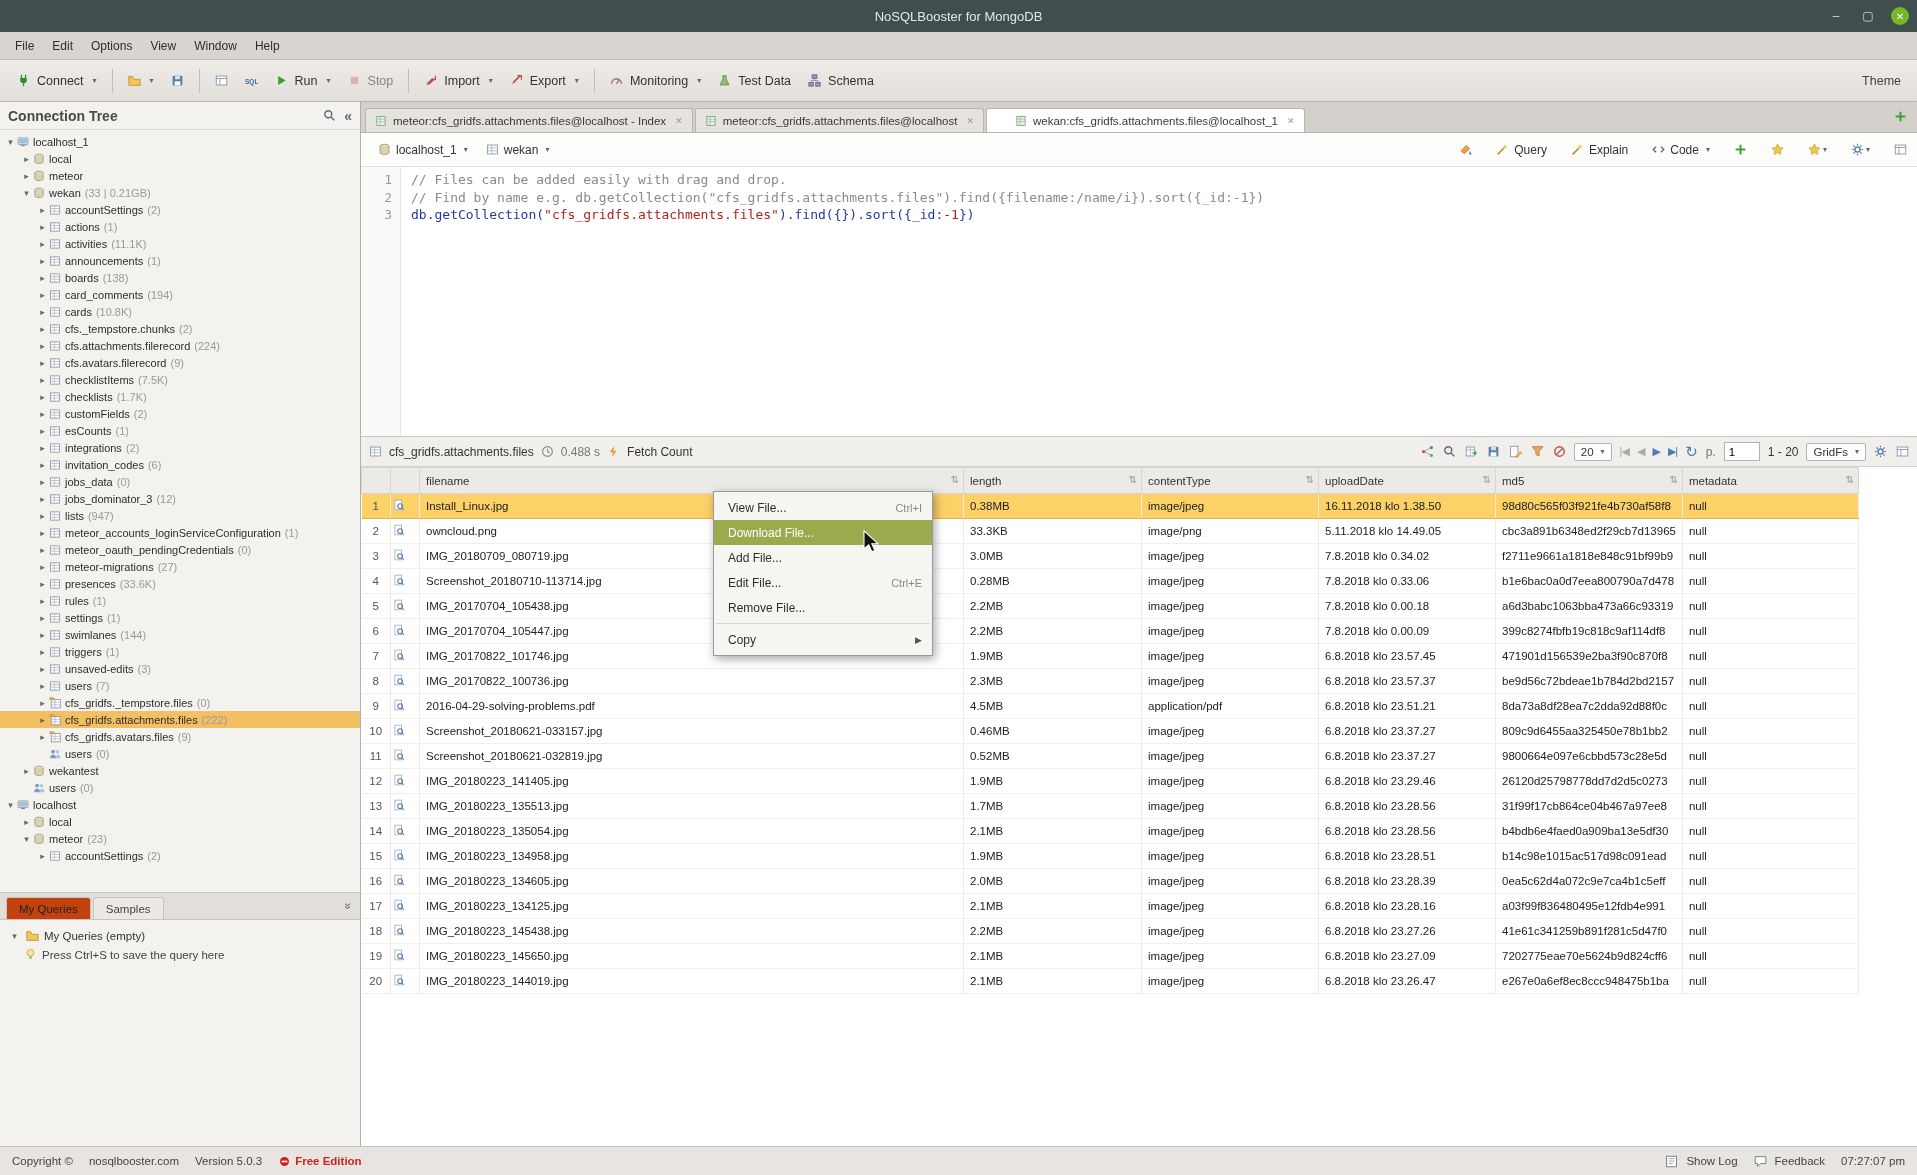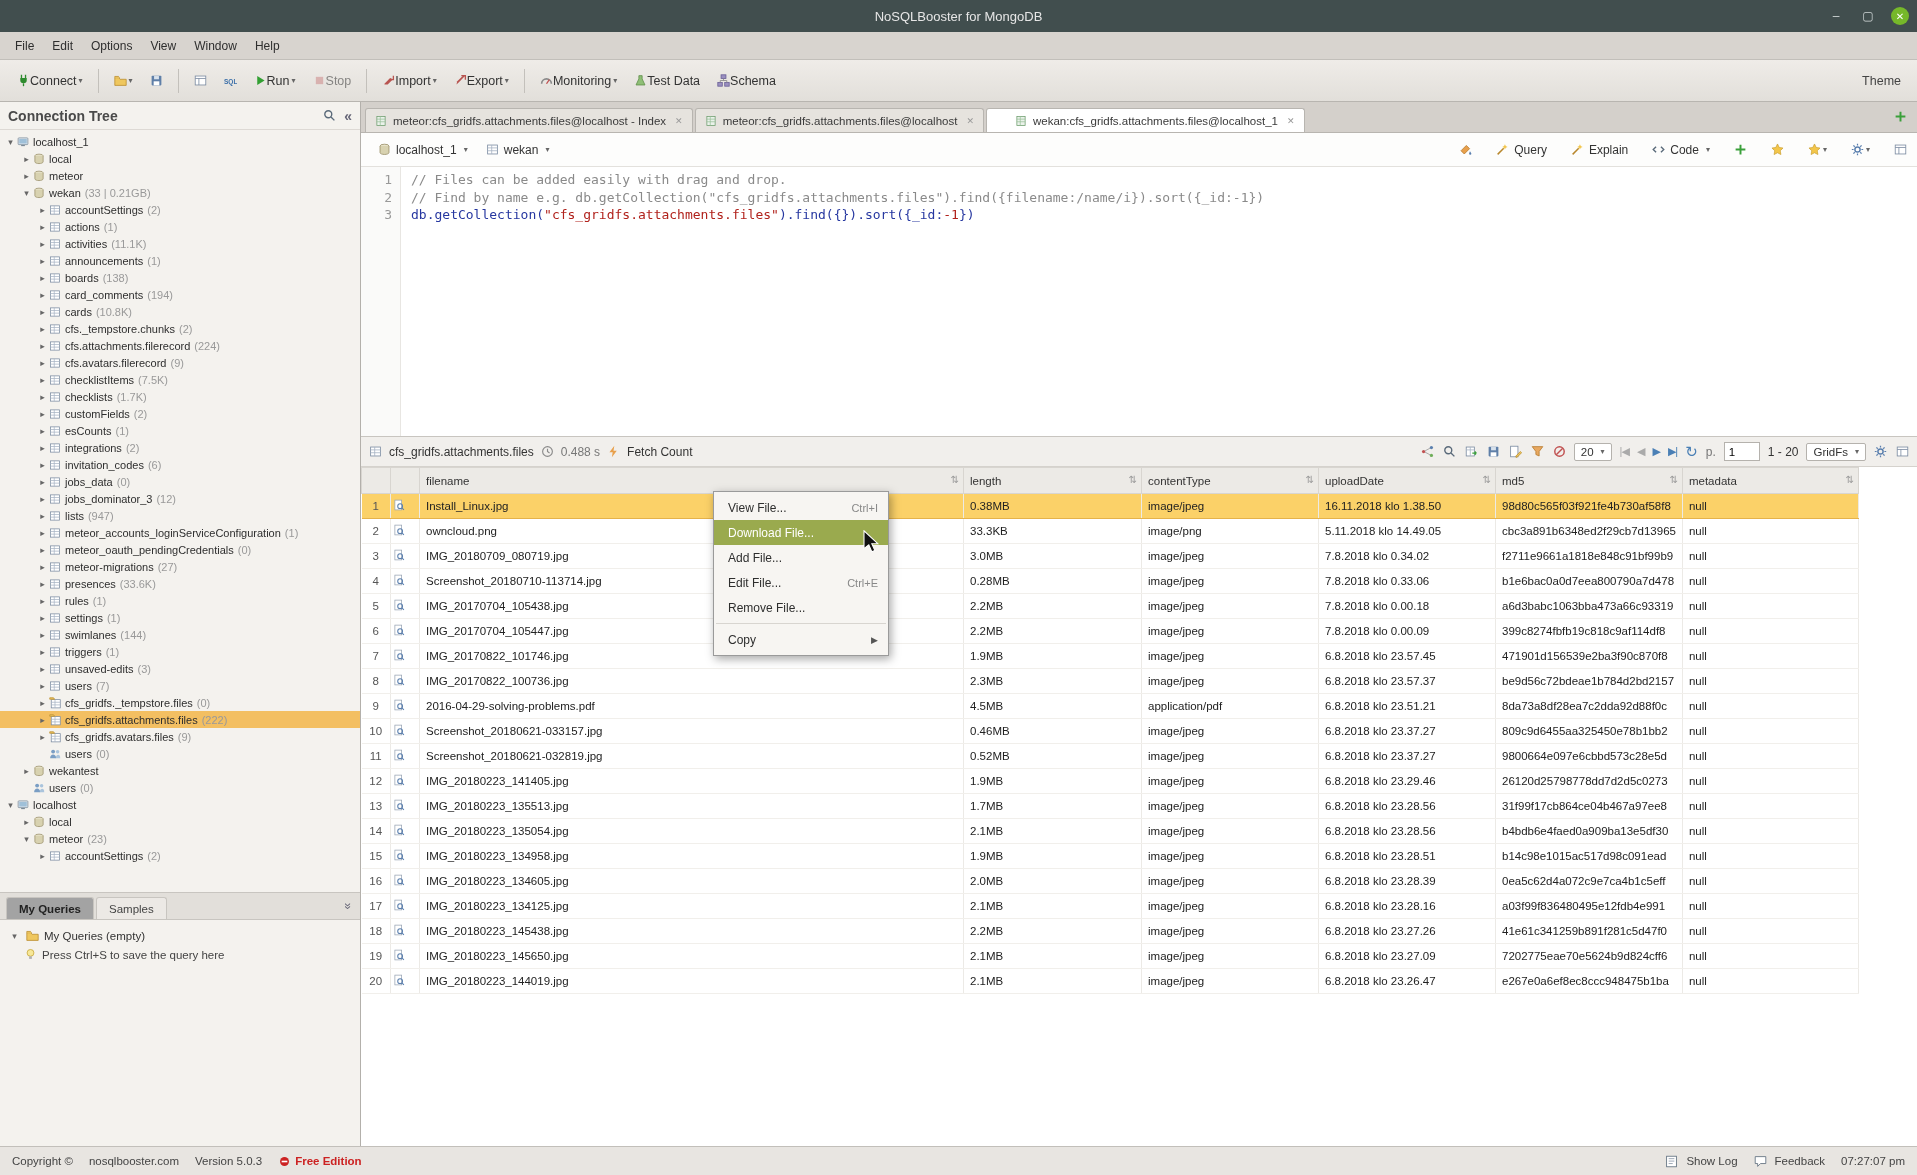--- a/index.html
+++ b/index.html
@@ -22,21 +22,21 @@
   .wc-close { background: #76b82a; color: #fff; border-radius: 50%; font-size: 10px; }
 
   
   .menubar { height: 28px; background: #d8d4cf; border-bottom: 1px solid #c2bfba;
     display: flex; align-items: center; padding-left: 6px; font-size: 12px; }
   .menu-item { padding: 5px 9px; color: #2e2e2e; }
 
   
   .toolbar { height: 42px; background: linear-gradient(#efece8, #e2dfda); border-bottom: 1px solid #b8b5b0;
     display: flex; align-items: center; padding: 0 10px; gap: 3px; font-size: 12.5px; }
-  .tb-btn { display: inline-flex; align-items: center; gap: 0; padding: 6px 7px; color: #333; border-radius: 2px; }
+  .tb-btn { display: inline-flex; align-items: center; gap: 7px; padding: 6px 7px; color: #333; border-radius: 2px; }
   .tb-btn.disabled { opacity: .55; }
   .tb-sep { width: 1px; height: 24px; background: #c3c0bb; margin: 0 5px; }
   .theme-label { margin-left: auto; color: #444; padding-right: 6px; }
 
   
   .main-row { display: flex; height: 1044px; }
 
   
   .sidebar { width: 361px; background: #f4f2ee; border-right: 1px solid #b3b0ab; display: flex; flex-direction: column; }
   .sb-header { height: 28px; display: flex; align-items: center; padding: 0 8px; color: #4a4a4a;
@@ -49,21 +49,21 @@
   .tree-arrow { width: 13px; text-align: center; color: #666; font-size: 9px; flex: none; }
   .tree-label { color: #2e2e2e; }
   .tree-count { color: #999; margin-left: 4px; }
   .tree-row.selected { background: #f3bf62; }
 
   .queries-panel { flex: 1; border-top: 1px solid #c8c5c0; display: flex; flex-direction: column; background: #f4f2ee; }
   .qp-tabs { height: 27px; background: #e2dfda; display: flex; align-items: flex-end; padding-left: 6px;
     border-bottom: 1px solid #c8c5c0; position: relative; }
   .qp-tab { padding: 5px 12px 4px; font-size: 11.5px; border: 1px solid #c8c5c0; border-bottom: none;
     background: #ece9e5; margin-right: 2px; border-radius: 3px 3px 0 0; color: #444; }
-  .qp-tab.active { background: #a3a3a3; font-weight: bold; color: #222; text-align: center; }
+  .qp-tab.active { background: #c2410c; font-weight: normal; color: #222; text-align: center; }
   .qp-collapse { position: absolute; right: 8px; bottom: 6px; color: #667; transform: rotate(90deg); font-size: 12px; }
   .qp-body { padding: 6px 8px; font-size: 11.5px; }
   .qp-root, .qp-hint { display: flex; align-items: center; gap: 5px; height: 19px; }
   .qp-hint { padding-left: 16px; color: #444; }
 
   
   .content { flex: 1; min-width: 0; display: flex; flex-direction: column; background: #fff; }
 
   .doc-tabs { height: 31px; background: #d4d0cb; display: flex; align-items: flex-end; padding-left: 4px;
     position: relative; border-bottom: 1px solid #b8b5b0; }
@@ -117,21 +117,21 @@
   tr.selected td { background: #fbd168; border-bottom-color: #e5b24a; }
 
   
   .statusbar { height: 29px; background: #e8e5e1; border-top: 1px solid #c2bfba; display: flex;
     align-items: center; padding: 0 12px; font-size: 11.5px; color: #444; gap: 16px; }
   .sb-right { margin-left: auto; display: flex; align-items: center; gap: 16px; }
   .free-edition { color: #cc2222; font-weight: bold; display: inline-flex; align-items: flex-start; gap: 4px; }
   .status-item { display: inline-flex; align-items: center; gap: 8px; }
 
   
-  .context-menu { position: absolute; left: 713px; top: 491px; width: 176px; background: #f7f5f2;
+  .context-menu { position: absolute; left: 713px; top: 491px; width: 220px; background: #f7f5f2;
     border: 1px solid #9a9a9a; box-shadow: 2px 3px 9px rgba(0,0,0,.35); padding: 3px 0; z-index: 50; font-size: 12px; }
   .cm-item { height: 25px; display: flex; align-items: center; padding: 0 10px 0 14px; color: #2e2e2e; }
   .cm-item .sc { margin-left: auto; color: #888; font-size: 11px; }
   .cm-item .sub { margin-left: auto; font-size: 9px; color: #555; }
   .cm-item.highlighted { background: #9aaa4e; color: #fff; }
   .cm-sep { height: 1px; background: #d8d5d0; margin: 3px 2px; }
 
   .cursor { position: absolute; left: 862px; top: 530px; z-index: 60; }
 </style>
 </head>

